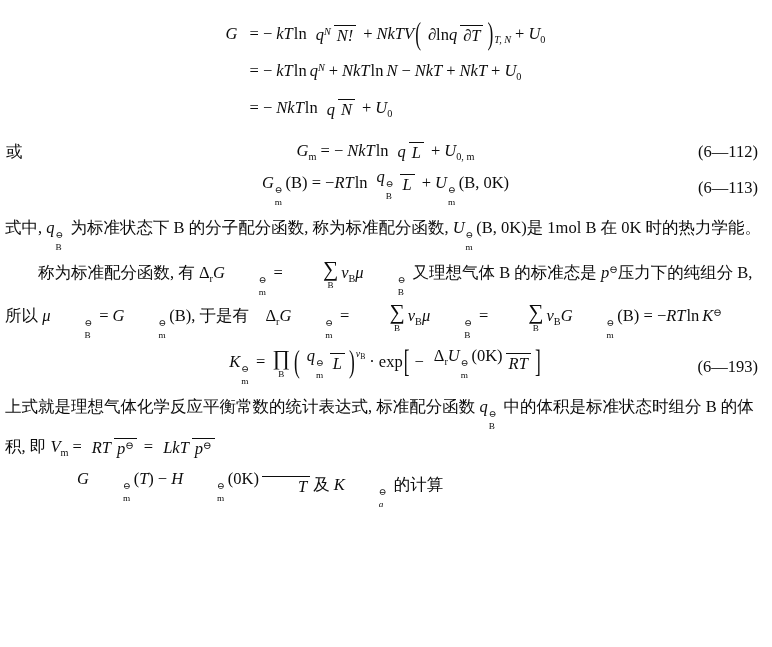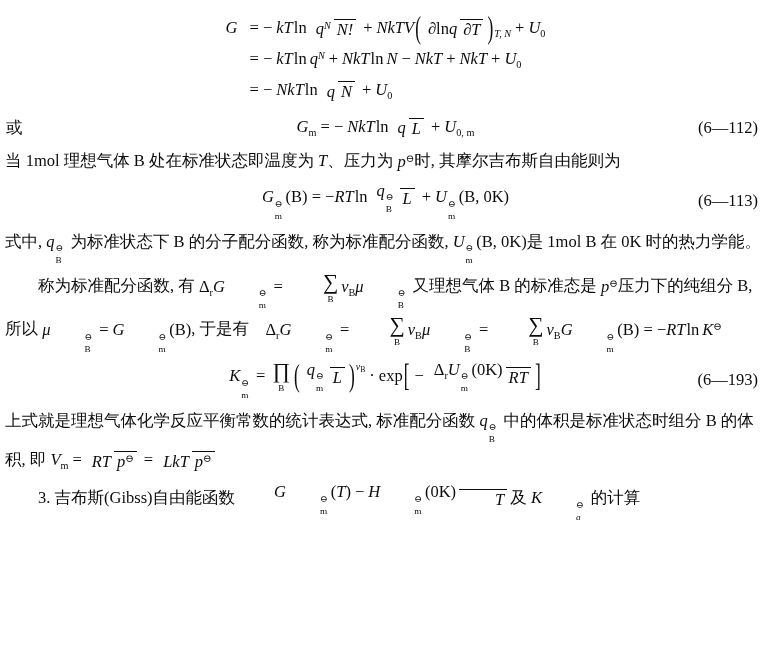--- a/index.html
+++ b/index.html
@@ -47,21 +47,21 @@
   .expsup .bsub{font-size:0.78em;vertical-align:-0.25em;font-style:normal;}
 
   
   .eqrow{position:relative;text-align:center;margin:5px 0;}
   .eqlabel{position:absolute;left:1px;top:50%;transform:translateY(-50%);font-size:16.5px;}
   .eqno{position:absolute;right:8px;top:50%;transform:translateY(-50%);
         font-size:16.5px;font-style:normal;}
 
   
   .eqblock{display:inline-block;text-align:left;}
-  .eqline{display:block;margin:10px 0;}
+  .eqline{display:block;margin:16px 0;}
   .lhsbox{display:inline-block;width:20px;}
 </style>
 </head>
 <body>
 
 <div class="page">
 
   <div class="eqrow">
     <span class="eqblock eq">
 
@@ -91,23 +91,20 @@
 
   <div class="eqrow">
     <span class="eqlabel cn">或</span>
     <span class="eq"><span class="mi">G</span><span class="sub rm">m</span><span class="op">= −</span><span class="mi">NkT</span><span class="fnname">ln</span><span class="frac">
           <span class="fn mi">q</span>
           <span class="fd mi">L</span>
         </span><span class="op">+</span><span class="mi">U</span><span class="sub rm">0, m</span></span>
     <span class="eqno">(6—112)</span>
   </div>
 
-  <div class="para">
-    <span class="cn">当 1mol 理想气体 B 处在标准状态即温度为 </span><span class="eq mi">T</span><span class="cn">、压力为 </span><span class="eq"><span class="mi">p</span><span class="sup rm">⊖</span></span><span class="cn">时, 其摩尔吉布斯自由能则为</span>
-  </div>
 
   <div class="eqrow">
     <span class="eq"><span class="mi">G</span><span class="ss">
           <span>⊖</span>
           <span>m</span>
         </span><span class="rm">(B) = −</span><span class="mi">RT</span><span class="fnname">ln</span><span class="frac">
           <span class="fn"><span class="mi">q</span><span class="ss">
               <span>⊖</span>
               <span>B</span>
             </span></span>
@@ -194,21 +191,21 @@
         </span></span><span class="cn"> 中的体积是标准状态时组分 B 的体积, 即 </span><span class="eq"><span class="mi">V</span><span class="sub rm">m</span><span class="op">=</span><span class="frac">
           <span class="fn mi">RT</span>
           <span class="fd"><span class="mi">p</span><span class="sup rm">⊖</span></span>
         </span><span class="op">=</span><span class="frac">
           <span class="fn mi">LkT</span>
           <span class="fd"><span class="mi">p</span><span class="sup rm">⊖</span></span>
         </span></span>
   </div>
 
   <div class="para indent">
-    <span class="cn">3. 吉布斯(Gibss)自由能函数</span><span class="eq"><span class="frac">
+    <span class="eq"><span class="frac">
           <span class="fn"><span class="mi">G</span><span class="ss">
               <span>⊖</span>
               <span>m</span>
             </span><span class="rm">(</span><span class="mi">T</span><span class="rm">)</span><span class="op">−</span><span class="mi">H</span><span class="ss">
               <span>⊖</span>
               <span>m</span>
             </span><span class="rm">(0K)</span></span>
           <span class="fd mi">T</span>
         </span></span><span class="cn">及 </span><span class="eq"><span class="mi">K</span><span class="ss">
           <span>⊖</span>

